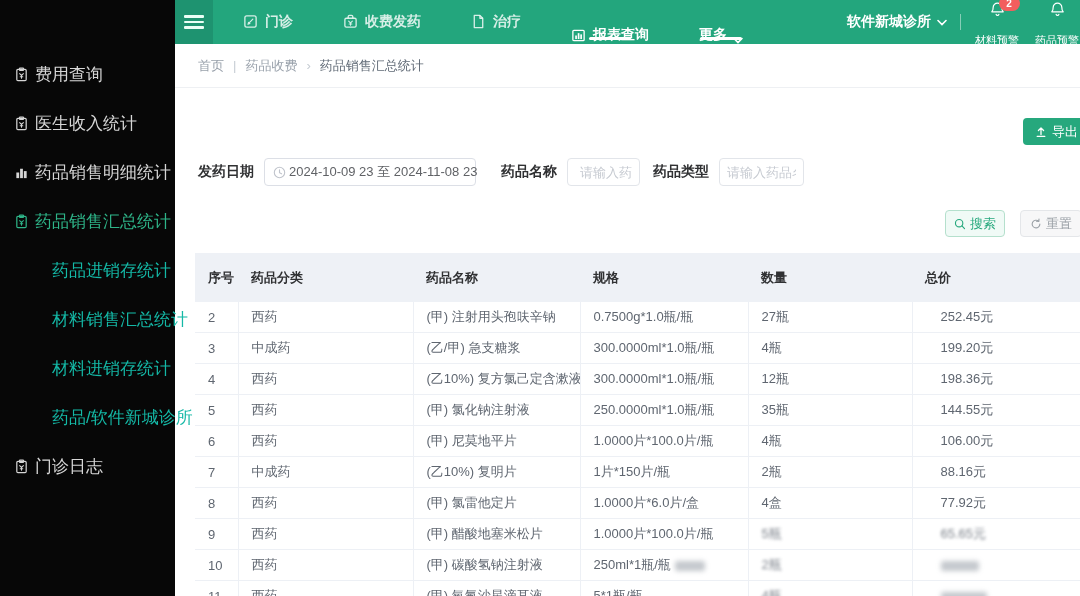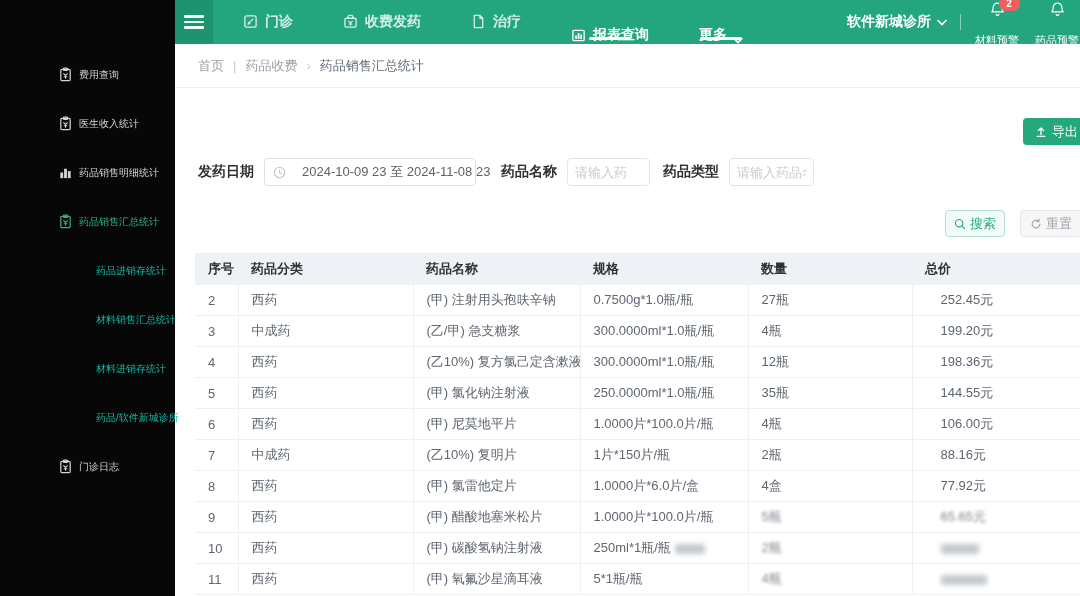--- a/index.html
+++ b/index.html
@@ -5,21 +5,21 @@
   html,body{margin:0;padding:0;overflow:hidden;}
   body{
     width:1080px;height:596px;position:relative;background:#fff;
     font-family:"Liberation Sans","DejaVu Sans",sans-serif;
     -webkit-font-smoothing:antialiased;
   }
   
   .sidebar{position:absolute;left:0;top:0;width:175px;height:596px;background:#070707;z-index:5;}
   .side-list{position:absolute;top:50px;left:0;right:0;}
   .side-item{height:49px;display:flex;align-items:center;padding-left:13px;gap:5px;
-    color:#d6d6d6;font-size:10px;cursor:pointer;white-space:nowrap;margin-left:44px;}
+    color:#d6d6d6;font-size:17px;cursor:pointer;white-space:nowrap;}
   .side-item .s-icon{width:17px;height:17px;flex:0 0 17px;display:flex;align-items:center;justify-content:center;}
   .side-item.sub{padding-left:52px;color:#14b8a6;}
   .side-item.active{color:#2eb488;}
   
   .navbar{position:absolute;left:175px;top:0;width:905px;height:44px;background:#23a67d;
     display:flex;align-items:center;color:#fff;z-index:4;}
   .hamburger{width:38px;height:44px;background:#1e9370;display:flex;align-items:center;justify-content:center;cursor:pointer;flex:0 0 38px;}
   .hamburger .bars{width:20px;}
   .hamburger .bars div{height:2.5px;background:#eafff6;margin:3px 0;border-radius:1px;}
   .nav-items{display:flex;margin-left:30px;gap:50px;height:44px;}
@@ -43,36 +43,36 @@
   .breadcrumb{height:43px;border-bottom:1px solid #eef0f3;display:flex;align-items:center;
     padding-left:23px;font-size:13px;color:#99a1ab;gap:9px;}
   .breadcrumb .crumb{cursor:pointer;}
   .breadcrumb .crumb.current{color:#606a76;cursor:default;}
   .breadcrumb .b-sep{color:#c6ccd3;}
   .export-btn{position:absolute;left:848px;top:74px;height:27px;padding:0 12px;background:#26a87d;color:#fff;
     border:none;border-radius:4px;font-size:13px;display:flex;align-items:center;gap:5px;cursor:pointer;white-space:nowrap;}
   .filters{position:absolute;left:23px;top:114px;display:flex;align-items:center;font-size:14px;}
   .f-label{font-weight:700;color:#303133;white-space:nowrap;}
   .date-box{margin-left:10px;width:212px;height:28px;border:1px solid #dcdfe6;border-radius:4px;background:#fff;
-    display:flex;align-items:center;gap:16px;padding:0 8px;font-size:13px;color:#606266;box-sizing:border-box;white-space:nowrap;}
+    display:flex;align-items:center;gap:3px;padding:0 8px;font-size:13px;color:#606266;box-sizing:border-box;white-space:nowrap;}
   .f-input{height:28px;border:1px solid #e2e5ea;border-radius:4px;font-size:13px;color:#606266;
     padding:0 7px;box-sizing:border-box;font-family:inherit;}
   .f-input::placeholder{color:#c6cad1;}
-  .in-name{width:83px;margin-left:10px;}
+  .in-name{width:73px;margin-left:10px;text-align:right;}
   .in-type{width:85px;margin-left:10px;}
   .lbl-name{margin-left:25px;}
   .lbl-type{margin-left:13px;}
   .action-btns{position:absolute;top:166px;left:770px;display:flex;gap:15px;}
   .btn-search{width:60px;height:27px;background:#f0faf6;border:1px solid #b5e0cd;color:#26a87d;
     border-radius:4px;font-size:13px;display:flex;align-items:center;justify-content:center;gap:4px;cursor:pointer;}
   .btn-reset{width:62px;height:27px;background:#f7f7f8;border:1px solid #e4e6e9;color:#9aa0a6;
     border-radius:4px;font-size:13px;display:flex;align-items:center;justify-content:center;gap:4px;cursor:pointer;}
   
   .tbl{position:absolute;left:20px;top:209px;width:885px;border-collapse:collapse;table-layout:fixed;font-size:13px;}
-  .tbl th{background:#eef1f6;color:#303133;font-weight:700;text-align:left;height:32px;padding:0 0 0 13px;white-space:nowrap;}
+  .tbl th{background:#eef1f6;color:#303133;font-weight:700;text-align:left;height:49px;padding:0 0 0 13px;white-space:nowrap;}
   .tbl td{height:30px;color:#5f6670;padding:0 0 0 13px;border-bottom:1px solid #edf0f5;
     border-right:1px solid #edf0f5;white-space:nowrap;overflow:hidden;}
   .tbl td:last-child{border-right:none;padding-left:28px;}
   .blur-text{filter:blur(1.5px);opacity:.8;}
   .blob{display:inline-block;height:10px;border-radius:2px;background:#8b939c;filter:blur(2.5px);opacity:.5;vertical-align:middle;}
   .blob-sp{margin-left:4px;}
   svg{display:block;}
 </style>
 </head>
 <body>

